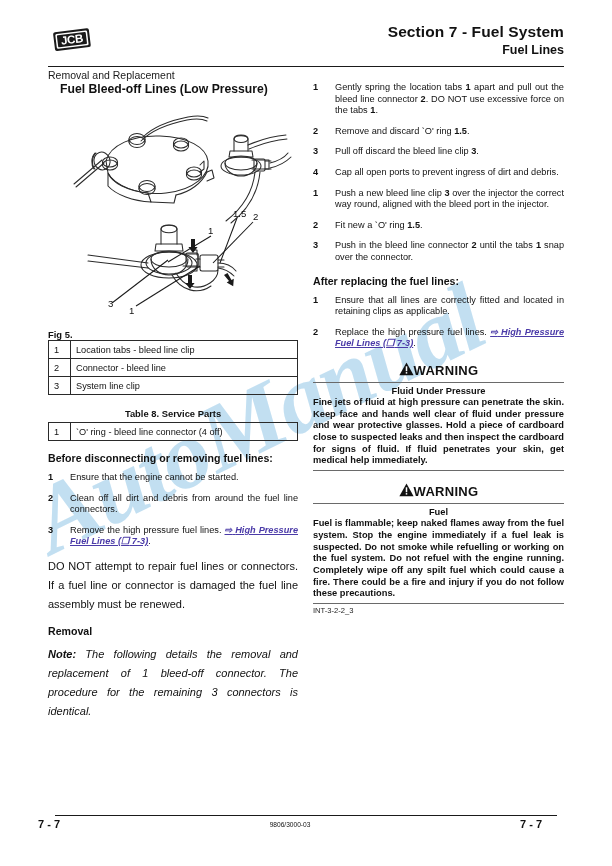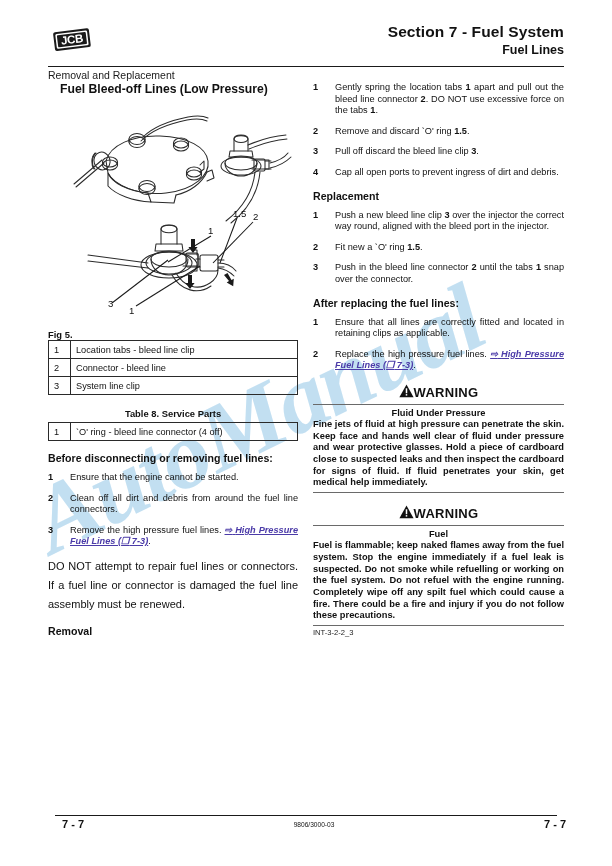--- a/index.html
+++ b/index.html
@@ -222,21 +222,21 @@
 
   
   #footer-rule {
     position: absolute;
     left: 55px; top: 815px;
     width: 502px;
     border-top: 1.4px solid #1a1a1a;
   }
   #footer {
     position: absolute;
-    left: 56px; top: 818px;
+    left: 32px; top: 818px;
     width: 516px;
     height: 18px;
   }
   #footer .fl, #footer .fr {
     position: absolute; top: 0;
     font-size: 11px;
     font-weight: bold;
   }
   #footer .fl { left: 6px; }
   #footer .fr { right: 6px; }
@@ -431,20 +431,21 @@
       <li>
         <span class="num">3</span>
         <span class="txt"><span>Remove the high pressure fuel lines. </span><a class="xref2" href="#"><span class="arrow">⇨</span> <span>High Pressure Fuel Lines (</span><span class="pg">❐</span><span> 7-3)</span></a><span>.</span></span>
       </li>
     </ul>
 
     <p class="para">DO NOT attempt to repair fuel lines or connectors. If a fuel line or connector is damaged the fuel line assembly must be renewed.</p>
 
     <h3 class="sub-title">Removal</h3>
 
+    <p class="para note-p"><span class="nb">Note:</span><span> The following details the removal and replacement of 1 bleed-off connector. The procedure for the remaining 3 connectors is identical.</span></p>
   </div>
 
   <div id="col-right">
 
     <ul class="numlist">
       <li>
         <span class="num">1</span>
         <span class="txt">Gently spring the location tabs <b>1</b> apart and pull out the bleed line connector <b>2</b>. DO NOT use excessive force on the tabs <b>1</b>.</span>
       </li>
       <li>
@@ -454,21 +455,20 @@
       <li>
         <span class="num">3</span>
         <span class="txt">Pull off discard the bleed line clip <b>3</b>.</span>
       </li>
       <li>
         <span class="num">4</span>
         <span class="txt">Cap all open ports to prevent ingress of dirt and debris.</span>
       </li>
     </ul>
 
-    <h3 class="sub-title">Replacement</h3>
 
     <ul class="numlist">
       <li>
         <span class="num">1</span>
         <span class="txt">Push a new bleed line clip <b>3</b> over the injector the correct way round, aligned with the bleed port in the injector.</span>
       </li>
       <li>
         <span class="num">2</span>
         <span class="txt">Fit new a `O' ring <b>1.5</b>.</span>
       </li>

